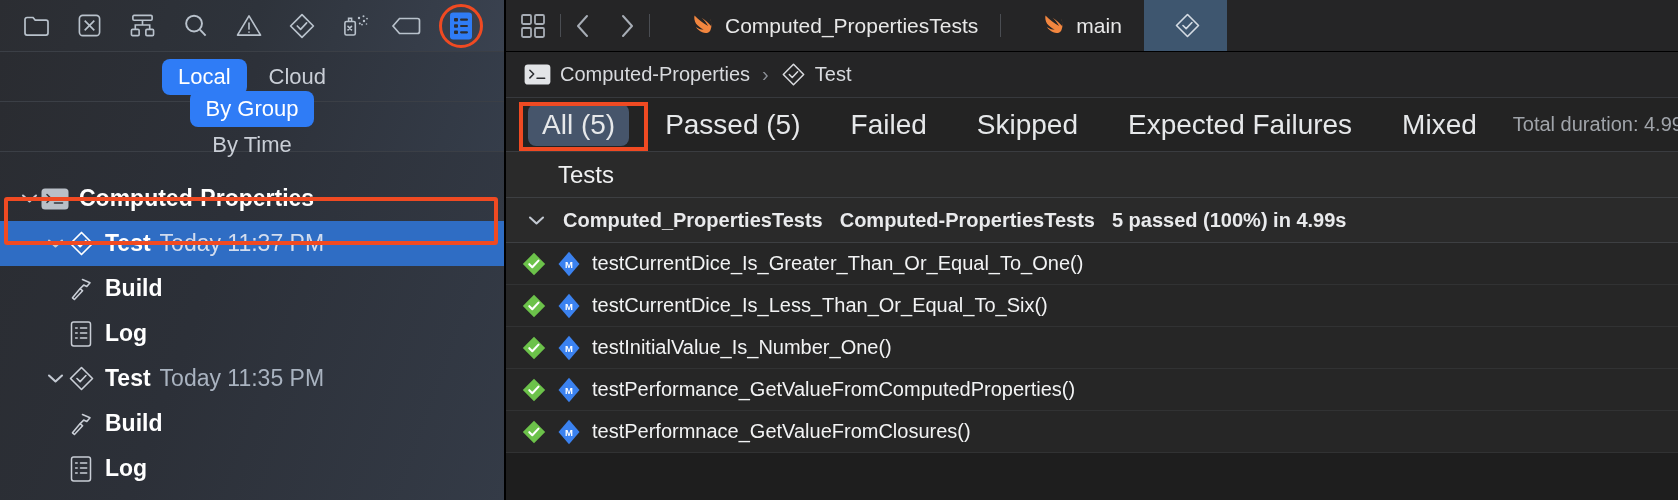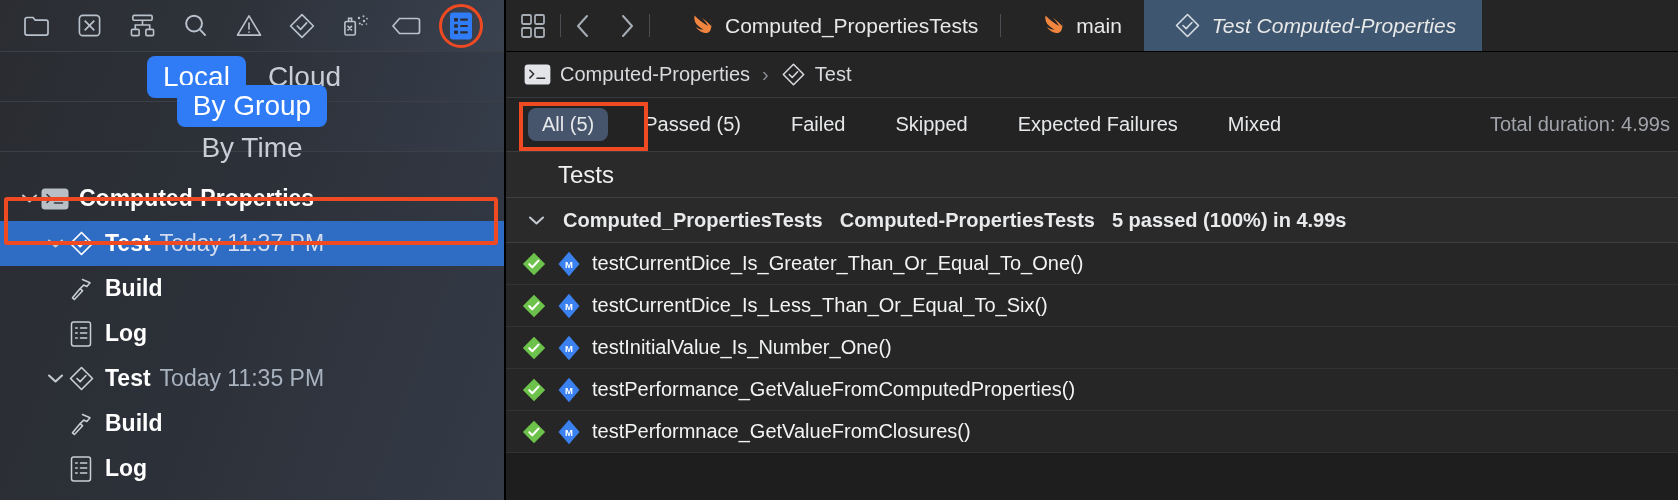--- a/index.html
+++ b/index.html
@@ -52,21 +52,21 @@
   }
 
   .seg-row {
     display: flex; align-items: center; justify-content: center;
     height: 50px;
     border-bottom: 1px solid #3b3f46;
     background: linear-gradient(110deg, #2a2c31 0%, #2d3139 50%, #353d4a 100%);
   }
   .seg-row.second { border-bottom: 1px solid #3b3f46; flex-direction: column; }
   .seg {
-    font-size: 28px;
+    font-size: 22px;
     padding: 5px 16px;
     border-radius: 8px;
     color: #c9ced6;
     white-space: nowrap;
   }
   .seg.on { background: #2f7cf6; color: #fff; }
   .seg-gap { width: 6px; }
 
   .tree {
     padding-top: 24px;
@@ -156,21 +156,21 @@
   .filterbar {
     position: relative;
     height: 54px;
     display: flex; align-items: center;
     padding-left: 22px;
     background: #232323;
     border-bottom: 1px solid #3a3c40;
     gap: 0;
   }
   .fpill {
-    font-size: 20px;
+    font-size: 28px;
     color: #e6e8ea;
     padding: 5px 14px;
     border-radius: 8px;
     white-space: nowrap;
     margin-right: 22px;
   }
   .fpill.on { background: #46556b; }
   .total-dur {
     margin-left: auto;
     margin-right: 8px;
@@ -474,21 +474,20 @@
         </span>
         <span>main</span>
       </div>
       <div class="tab-item active" style="padding-left:30px; padding-right:26px;">
         <span style="display:flex;">
           <svg width="27" height="27" viewBox="0 0 28 28" fill="none" stroke="#d4dbe3" stroke-width="1.7" stroke-linejoin="round">
               <path d="M14 2.6l11.4 11.4L14 25.4 2.6 14z"></path>
               <path d="M9.3 14l3.3 3.3 6-6.4" stroke-linecap="round"></path>
             </svg>
         </span>
-        <span>Test Computed-Properties</span>
       </div>
     </div>
 
     <div class="breadcrumb">
       <span style="display:flex;">
         <svg width="27" height="21" viewBox="0 0 28 22" fill="#e2e4e7">
             <rect x="0.5" y="0.5" width="27" height="21" rx="3.5"></rect>
             <g stroke="#2b2d31" stroke-width="1.6" stroke-linecap="round" stroke-linejoin="round" fill="none">
               <path d="M6 6.5l4 4-4 4"></path>
               <path d="M13.5 15h8"></path>

